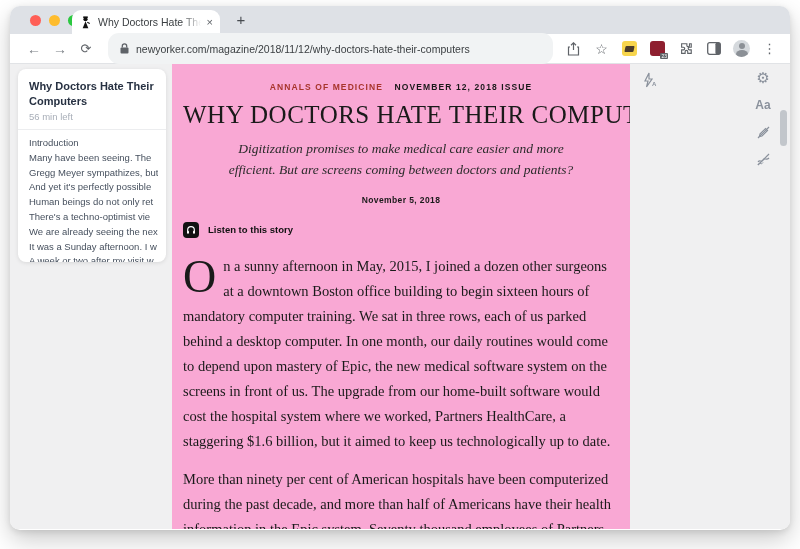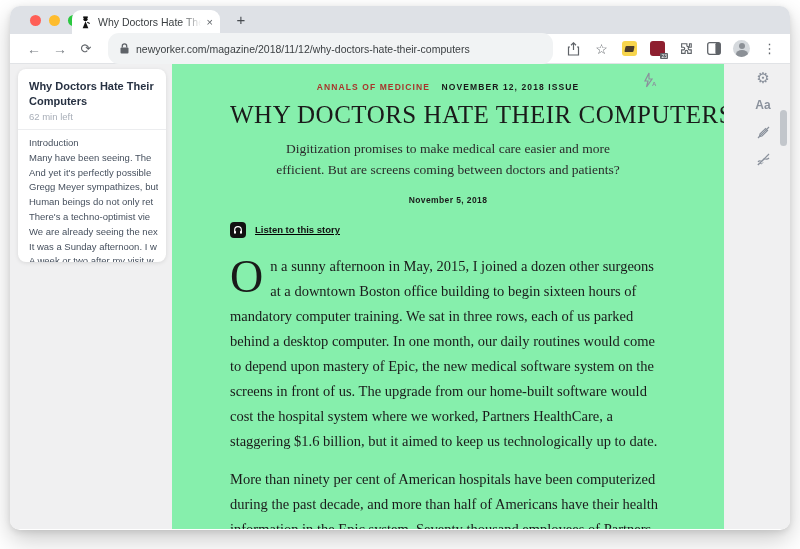--- a/index.html
+++ b/index.html
@@ -70,37 +70,37 @@
     padding:10px 0 0 0; overflow:hidden;
   }
   .side-head { padding:0 11px 7px 11px; border-bottom:1px solid #ECEDEF; }
   .side-title { font-size:11px; font-weight:bold; color:#273142; line-height:14.5px; }
   .side-time { font-size:9.5px; color:#A8AEB8; margin-top:3px; }
   .side-list { padding:6px 8px 0 11px; }
   .side-item { font-size:9.5px; color:#46505E; line-height:14.8px; white-space:nowrap; overflow:hidden; cursor:pointer; }
 
   
   .article {
-    position:absolute; left:162px; top:0; width:552px; height:465px;
-    background:#86efac; overflow:hidden;
+    position:absolute; left:162px; top:0; width:458px; height:465px;
+    background:#f9a8d4; overflow:hidden;
   }
   .article-inner { width:436px; margin:0 auto; padding-top:18px; }
   .rubric { text-align:center; font-size:8.5px; letter-spacing:1.1px; font-weight:bold; }
   .rubric .kicker { color:#A7352C; cursor:pointer; }
   .rubric .issue { color:#1a1a1a; margin-left:8px; }
   .headline {
     font-family:"Liberation Serif", serif; font-size:25px; letter-spacing:0.5px;
     text-align:center; color:#1a1a1a; margin-top:9px; font-weight:normal; white-space:nowrap;
   }
   .dek {
-    font-family:"Liberation Serif", serif; font-size:13.5px;
+    font-family:"Liberation Serif", serif; font-style:italic; font-size:13.5px;
     color:#2b2b2b; text-align:center; max-width:375px; margin:10px auto 0; line-height:1.55;
   }
   .pubdate { text-align:center; font-size:8.5px; font-weight:bold; color:#1a1a1a; letter-spacing:0.4px; margin-top:14px; }
-  .listen { display:flex; align-items:center; gap:9px; margin-top:17px; cursor:pointer;text-decoration:underline; }
+  .listen { display:flex; align-items:center; gap:9px; margin-top:17px; cursor:pointer; }
   .listen-ic { width:16px; height:16px; border-radius:4px; background:#121212; display:flex; align-items:center; justify-content:center; }
   .listen-label { font-size:9.5px; font-weight:bold; color:#121212; }
 
   .body-copy { margin-top:16px; font-family:"Liberation Serif", serif; font-size:14.5px; line-height:25px; color:#1a1a1a; }
   .body-copy p + p { margin-top:13px; }
   .dropcap {
     float:left; font-family:"Liberation Serif", serif; font-size:46px; line-height:40px;
     padding:3px 7px 0 0; color:#1a1a1a;
   }
 
@@ -187,27 +187,27 @@
           </span>
         <span class="ic dots">⋮</span>
       </div>
     </div>
 
     <div class="content">
 
       <div class="side-card">
         <div class="side-head">
           <div class="side-title">Why Doctors Hate Their Computers</div>
-          <div class="side-time">62 min left</div>
+          <div class="side-time">56 min left</div>
         </div>
         <div class="side-list">
           <div class="side-item">Introduction</div>
           <div class="side-item">Many have been seeing. The</div>
+          <div class="side-item">Gregg Meyer sympathizes, but</div>
           <div class="side-item">And yet it's perfectly possible</div>
-          <div class="side-item">Gregg Meyer sympathizes, but</div>
           <div class="side-item">Human beings do not only ret</div>
           <div class="side-item">There's a techno-optimist vie</div>
           <div class="side-item">We are already seeing the nex</div>
           <div class="side-item">It was a Sunday afternoon. I w</div>
           <div class="side-item">A week or two after my visit w</div>
         </div>
       </div>
 
       <div class="article">
         <div class="article-inner">

